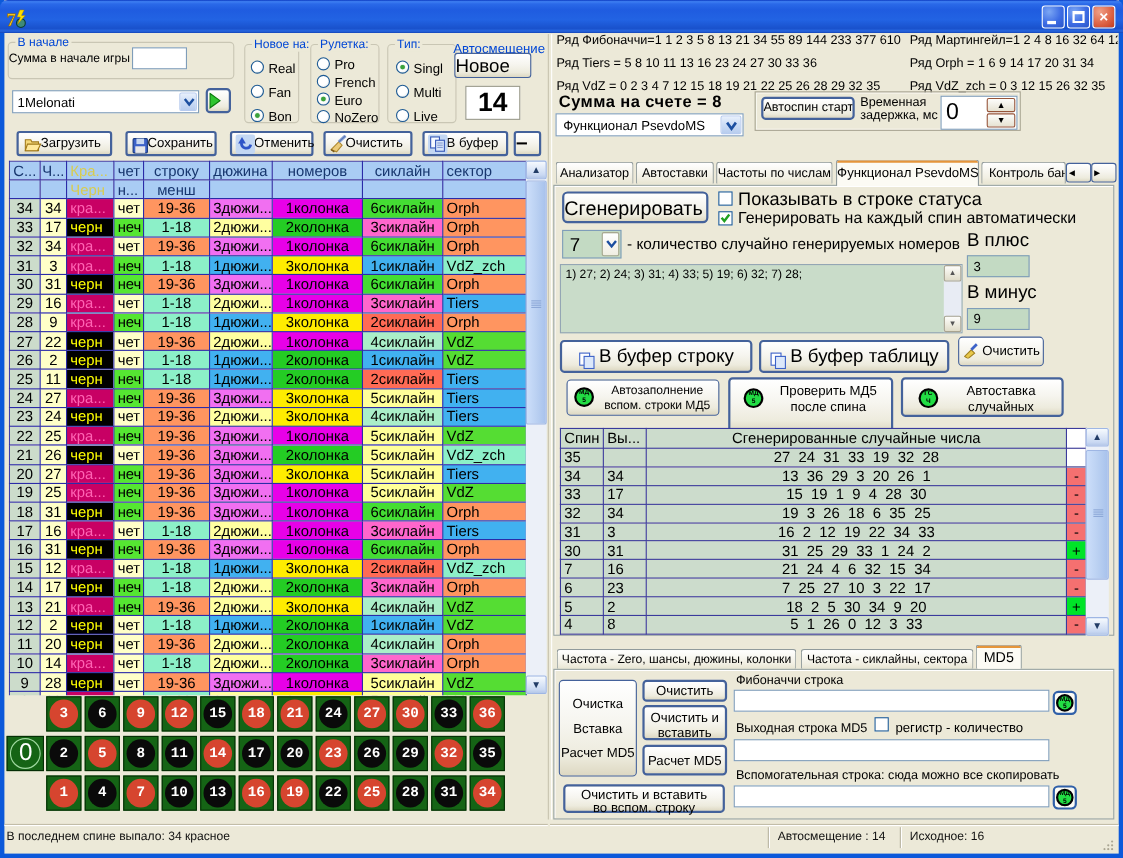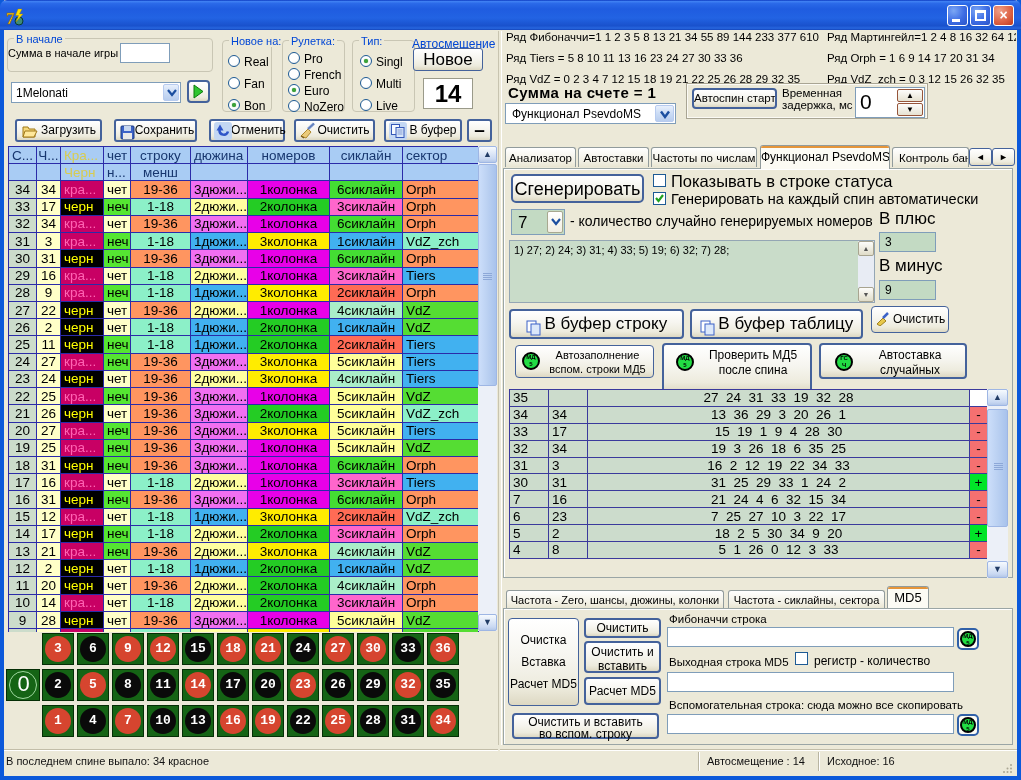--- a/index.html
+++ b/index.html
@@ -9,21 +9,21 @@
 #title{position:absolute;left:0;top:0;width:1021px;height:30px;border-radius:7px 7px 0 0;
 background:linear-gradient(180deg,#0A38C0 0%,#3E7FF2 5%,#2A69E8 12%,#1F5CE0 30%,#2263E3 60%,#1951CC 86%,#2766DF 94%,#1344B8 100%)}
 #title .txt{position:absolute;left:27px;top:9px;color:#fff;font-size:13.5px;font-weight:bold;text-shadow:1px 1px 1px #123;letter-spacing:-.2px}
 .tbtn{position:absolute;top:5px;width:21px;height:21px;border:1px solid #fff;border-radius:3px;color:#fff}
 .tmin,.tmax{background:radial-gradient(circle at 30% 25%,#7CA7F4 0%,#3D6CE4 55%,#2A55C8 100%)}
 .tclose{background:radial-gradient(circle at 30% 25%,#F0A088 0%,#DE6547 55%,#C03A1E 100%)}
 
 .grp{position:absolute;border:1px solid #C9C6B4;border-radius:4px}
 .grp .lbl{position:absolute;top:-6px;left:6px;background:#ECE9D8;color:#0046D5;padding:0 2px;font-size:11px;white-space:nowrap}
 
-.btn{position:absolute;background:linear-gradient(180deg,#FFFFFF 0%,#F6F5EF 45%,#EDEBDD 80%,#DDD8C2 100%);border:1px solid #44629B;border-radius:3px;text-align:center;color:#000}
+.btn{position:absolute;background:linear-gradient(180deg,#FFFFFF 0%,#F6F5EF 45%,#EDEBDD 80%,#DDD8C2 100%);border:1px solid #44629B;border-radius:3px;color:#000}
 .inp{position:absolute;background:#fff;border:1px solid #7F9DB9}
 .ginp{position:absolute;background:#C3DAC3;border:1px solid #7F9DB9;font-size:12px;padding:2px 0 0 5px}
 
 .combo{position:absolute;background:#fff;border:1px solid #7F9DB9}
 .cbtn{position:absolute;right:1px;top:1px;bottom:1px;width:16px;border:1px solid #B7CBEF;border-radius:2px;background:linear-gradient(180deg,#E8F0FC 0%,#CBDCF5 50%,#B8CDEE 100%)}
 .cbtn svg{position:absolute;left:2px;top:50%;margin-top:-4px}
 
 .rad{position:absolute;width:12px;height:12px;border-radius:50%;border:1px solid #1D5A94;background:radial-gradient(circle at 35% 30%,#fff 55%,#DDE4E9 100%)}
 .rad.on:after{content:'';position:absolute;left:3px;top:3px;width:4px;height:4px;border-radius:50%;background:#3BA33B;box-shadow:0 0 1px #2A8A2A}
 .rlb{position:absolute;font-size:12px}
@@ -633,21 +633,21 @@
 <div class="abs" style="left:498px;top:31px;width:1px;height:714px;background:#C8C4B0"></div>
 <div class="abs" style="left:501px;top:31px;width:1px;height:714px;background:#FFFFFF"></div>
 
 <div class="abs" style="left:506px;top:31px;font-size:11.5px">Ряд Фибоначчи=1 1 2 3 5 8 13 21 34 55 89 144 233 377 610</div>
 <div class="abs" style="left:827px;top:31px;font-size:11.5px;width:189px;overflow:hidden;white-space:nowrap">Ряд Мартингейл=1 2 4 8 16 32 64 128 256</div>
 <div class="abs" style="left:506px;top:52px;font-size:11.5px">Ряд Tiers = 5 8 10 11 13 16 23 24 27 30 33 36</div>
 <div class="abs" style="left:827px;top:52px;font-size:11.5px">Ряд Orph = 1 6 9 14 17 20 31 34</div>
 <div class="abs" style="left:506px;top:73px;font-size:11.5px">Ряд VdZ = 0 2 3 4 7 12 15 18 19 21 22 25 26 28 29 32 35</div>
 <div class="abs" style="left:827px;top:73px;font-size:11.5px">Ряд VdZ_zch = 0 3 12 15 26 32 35</div>
 
-<div class="abs" style="left:508px;top:84px;font-size:15px;font-weight:bold;letter-spacing:.4px">Сумма на счете = 1</div>
+<div class="abs" style="left:508px;top:84px;font-size:15px;font-weight:bold;letter-spacing:.4px">Сумма на счете = 8</div>
 <div class="combo" style="left:505px;top:103px;width:171px;height:21px">
     <span class="abs" style="left:6px;top:3px;font-size:12px">Функционал PsevdoMS</span>
  <div class="cbtn" style="width:19px">
       <svg width="14" height="9" style="margin-top:-4px">
         <path d="M3 1.5 L7 7 L11 1.5" fill="none" stroke="#1C4FA0" stroke-width="2.4"></path>
       </svg>
     </div>
   </div>
 
 <div class="abs" style="left:686px;top:83px;width:242px;height:36px;border:1px solid #A9A593;box-shadow:inset 0 0 0 1px #FBFAF4"></div>
@@ -715,20 +715,26 @@
 <div class="ibtn" style="left:819px;top:343px;width:148px;height:36px;font-size:12px;line-height:15px;padding-top:3px;border-width:2px;z-index:2"><span class="icogrn" style="float:left;margin:5px 2px 0 14px">ГС<br>Ч</span>Автоставка<br>случайных</div>
 
 <table id="gtab">
     <colgroup>
       <col style="width:39px">
       <col style="width:39px">
       <col style="width:382px">
       <col style="width:18px">
     </colgroup>
 <tbody>
+      <tr style="height:18px">
+        <td class="gl">Спин</td>
+        <td class="gl">Вы...</td>
+        <td class="gc">Сгенерированные случайные числа</td>
+        <td style="background:#fff"></td>
+      </tr>
 <tr>
         <td class="gl">35</td>
         <td class="gl"></td>
         <td class="gc">27&nbsp;&nbsp;24&nbsp;&nbsp;31&nbsp;&nbsp;33&nbsp;&nbsp;19&nbsp;&nbsp;32&nbsp;&nbsp;28</td>
         <td class="gp" style="background:#FFFFFF"></td>
       </tr>
 <tr>
         <td class="gl">34</td>
         <td class="gl">34</td>
         <td class="gc">13&nbsp;&nbsp;36&nbsp;&nbsp;29&nbsp;&nbsp;3&nbsp;&nbsp;20&nbsp;&nbsp;26&nbsp;&nbsp;1</td>

